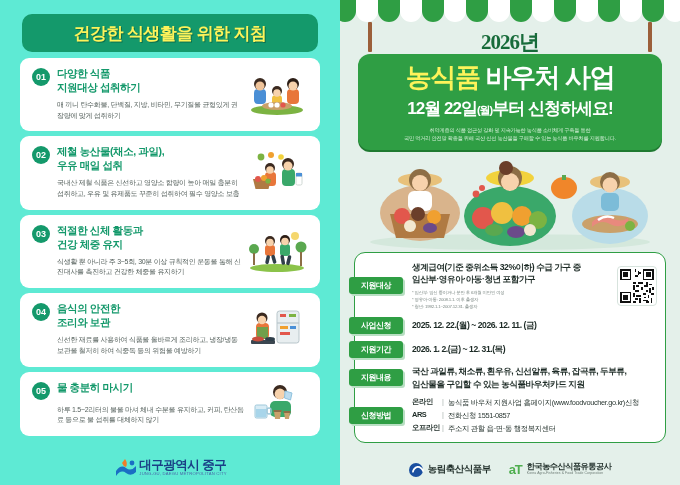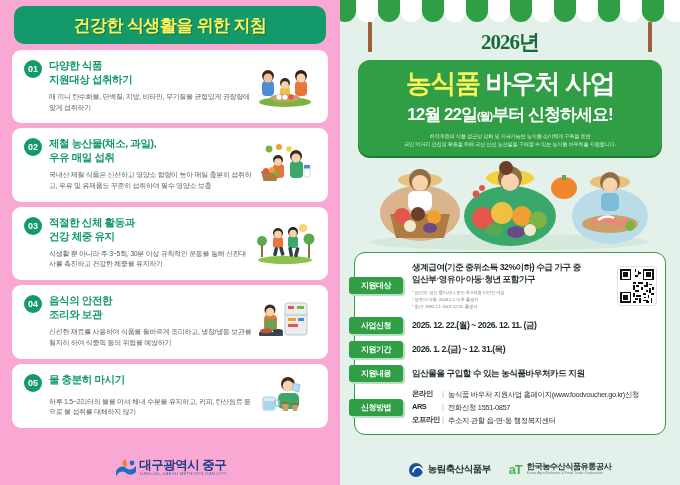--- a/index.html
+++ b/index.html
@@ -6,22 +6,22 @@
   body{
     width:680px;height:485px;overflow:hidden;
     font-family:"Liberation Sans","DejaVu Sans",sans-serif;
     background:#ffffff;
   }
   .poster{position:relative;width:680px;height:485px;display:flex;}
 
   
   .left{
     position:relative;width:340px;height:485px;
-    background:#f9a8d4;
-    padding:0;box-sizing:border-box;
+    background:#5eead4;
+    padding:8px;box-sizing:border-box;
   }
   .left-header{
     margin:6px 14px 0 14px;height:38px;border-radius:10px;
     background:#14996b;
     display:flex;align-items:center;justify-content:center;
   }
   .left-header-title{
     color:#fdf35a;font-size:17px;font-weight:bold;letter-spacing:-0.6px;
     text-shadow:1px 1px 0 #0b6e4c;
   }
@@ -74,21 +74,21 @@
 
   .year{
     position:absolute;top:28px;left:0;width:340px;text-align:center;
     font-size:21px;font-weight:bold;color:#176b3a;letter-spacing:-1px;font-family:Liberation Serif, serif;
   }
   .signboard{
     position:absolute;top:54px;left:18px;width:304px;height:96px;
     background:#2f9e44;border-radius:12px;
     box-shadow:0 2px 0 #1f7a31;
     display:flex;flex-direction:column;align-items:center;justify-content:flex-start;
-    padding-top:6px;box-sizing:border-box;margin-top:6px;
+    padding-top:6px;box-sizing:border-box;
   }
   .sb-line1{font-size:26px;font-weight:bold;letter-spacing:-1.4px;white-space:nowrap;}
   .sb-hl{color:#fdf35a;}
   .sb-wh{color:#ffffff;}
   .sb-line2{
     font-size:17px;font-weight:bold;color:#ffffff;letter-spacing:-1px;
     margin-top:2px;white-space:nowrap;
   }
   .sb-line2 .sm{font-size:11px;}
   .sb-desc{
@@ -503,20 +503,21 @@
       <div class="row">
         <div class="tag">지원기간</div>
         <div class="val">
           <div class="val-main">2026. 1. 2.(금) ~ 12. 31.(목)</div>
         </div>
       </div>
 
       <div class="row">
         <div class="tag">지원내용</div>
         <div class="val">
+          <div class="val-main">국산 과일류, 채소류, 흰우유, 신선알류, 육류, 잡곡류, 두부류,</div>
           <div class="val-main">임산물을 구입할 수 있는 농식품바우처카드 지원</div>
         </div>
       </div>
 
       <div class="row">
         <div class="tag">신청방법</div>
         <div class="val">
           <div class="method-line">
             <div class="m-label">온라인</div>
             <div class="m-sep">|</div>

